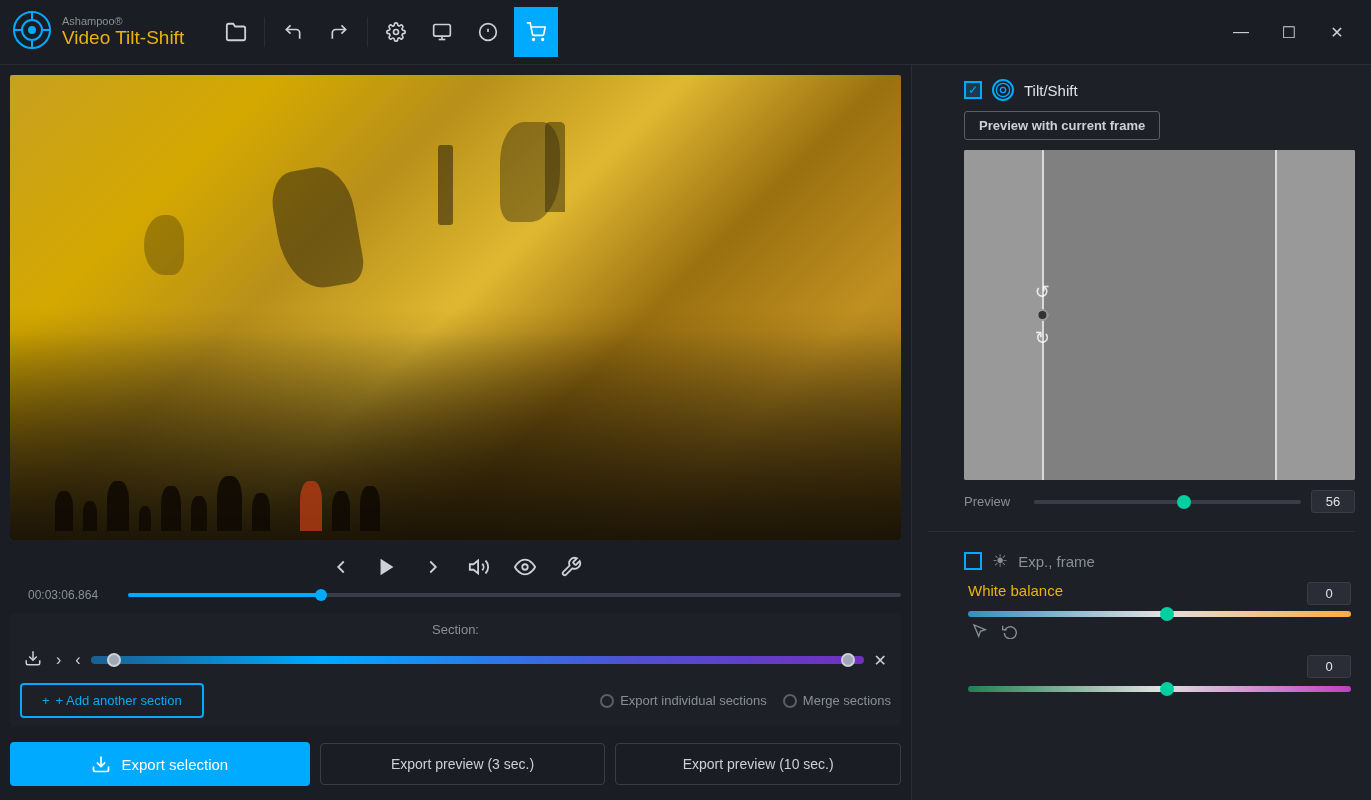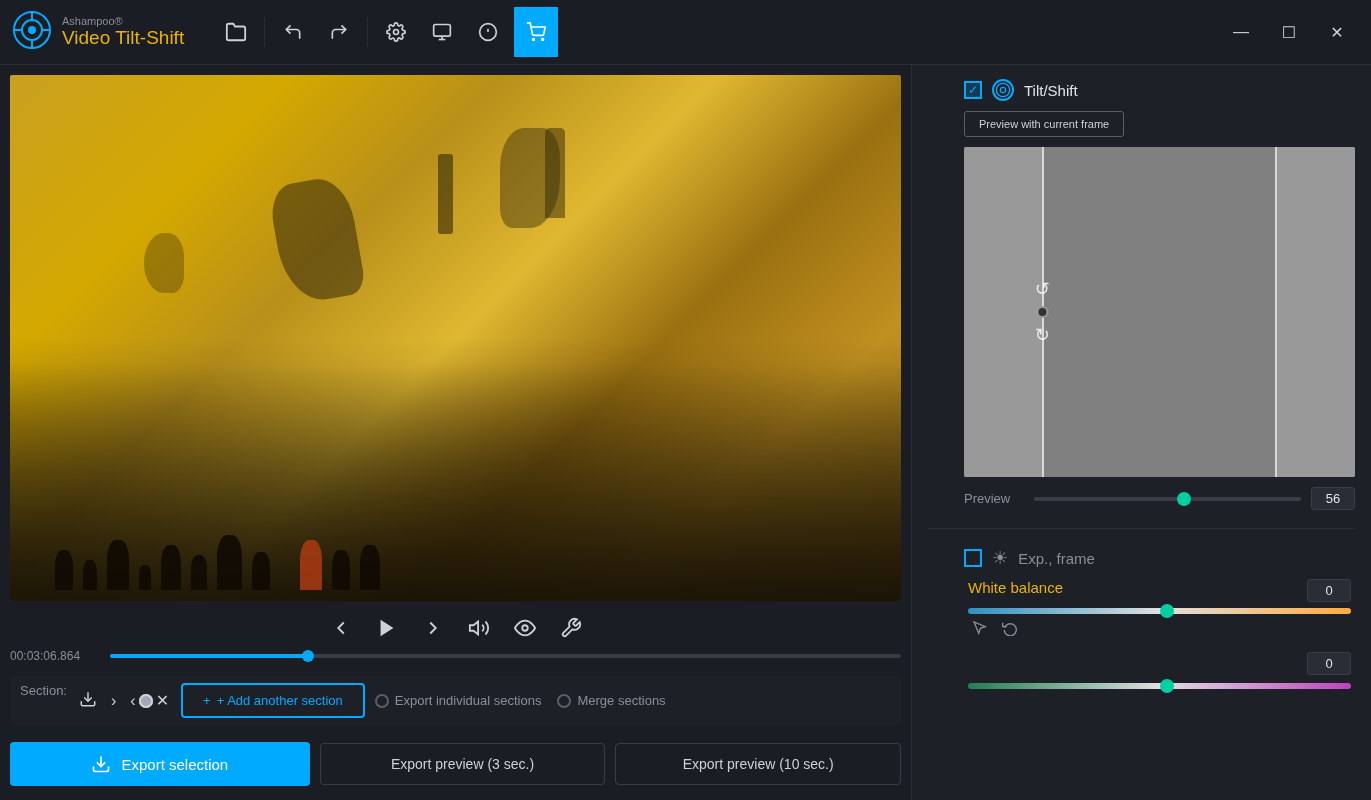--- a/index.html
+++ b/index.html
@@ -179,20 +179,21 @@
 
     .progress-row {
       display: flex;
       align-items: center;
       gap: 10px;
     }
     .time-label {
       font-size: 12px;
       color: #8a8e98;
       min-width: 90px;
+      margin-left: 18px;
     }
     .progress-track {
       flex: 1;
       height: 4px;
       background: #3a3d48;
       border-radius: 2px;
       position: relative;
       cursor: pointer;
     }
     .progress-fill {
@@ -211,21 +212,21 @@
       background: #00aaff;
       border-radius: 50%;
     }
 
     
     .section-area {
       background: #1e2028;
       border-radius: 4px;
       padding: 8px 10px;
       display: flex;
-      flex-direction: row;
+      flex-direction: column;
       gap: 8px;
     }
     .section-label {
       text-align: center;
       font-size: 13px;
       color: #8a8e98;
     }
     .section-controls {
       display: flex;
       align-items: center;
@@ -412,21 +413,22 @@
       font-weight: 500;
     }
 
     .preview-btn {
       background: transparent;
       border: 1px solid #5a5e68;
       color: #cdd0d6;
       padding: 6px 14px;
       border-radius: 3px;
       cursor: pointer;
-      font-size: 11px;
+      font-size: 13px;
+      font-weight: bold;
     }
 
     
     .tilt-preview {
       width: 100%;
       height: 330px;
       background: #888;
       position: relative;
       border-radius: 2px;
       overflow: hidden;

